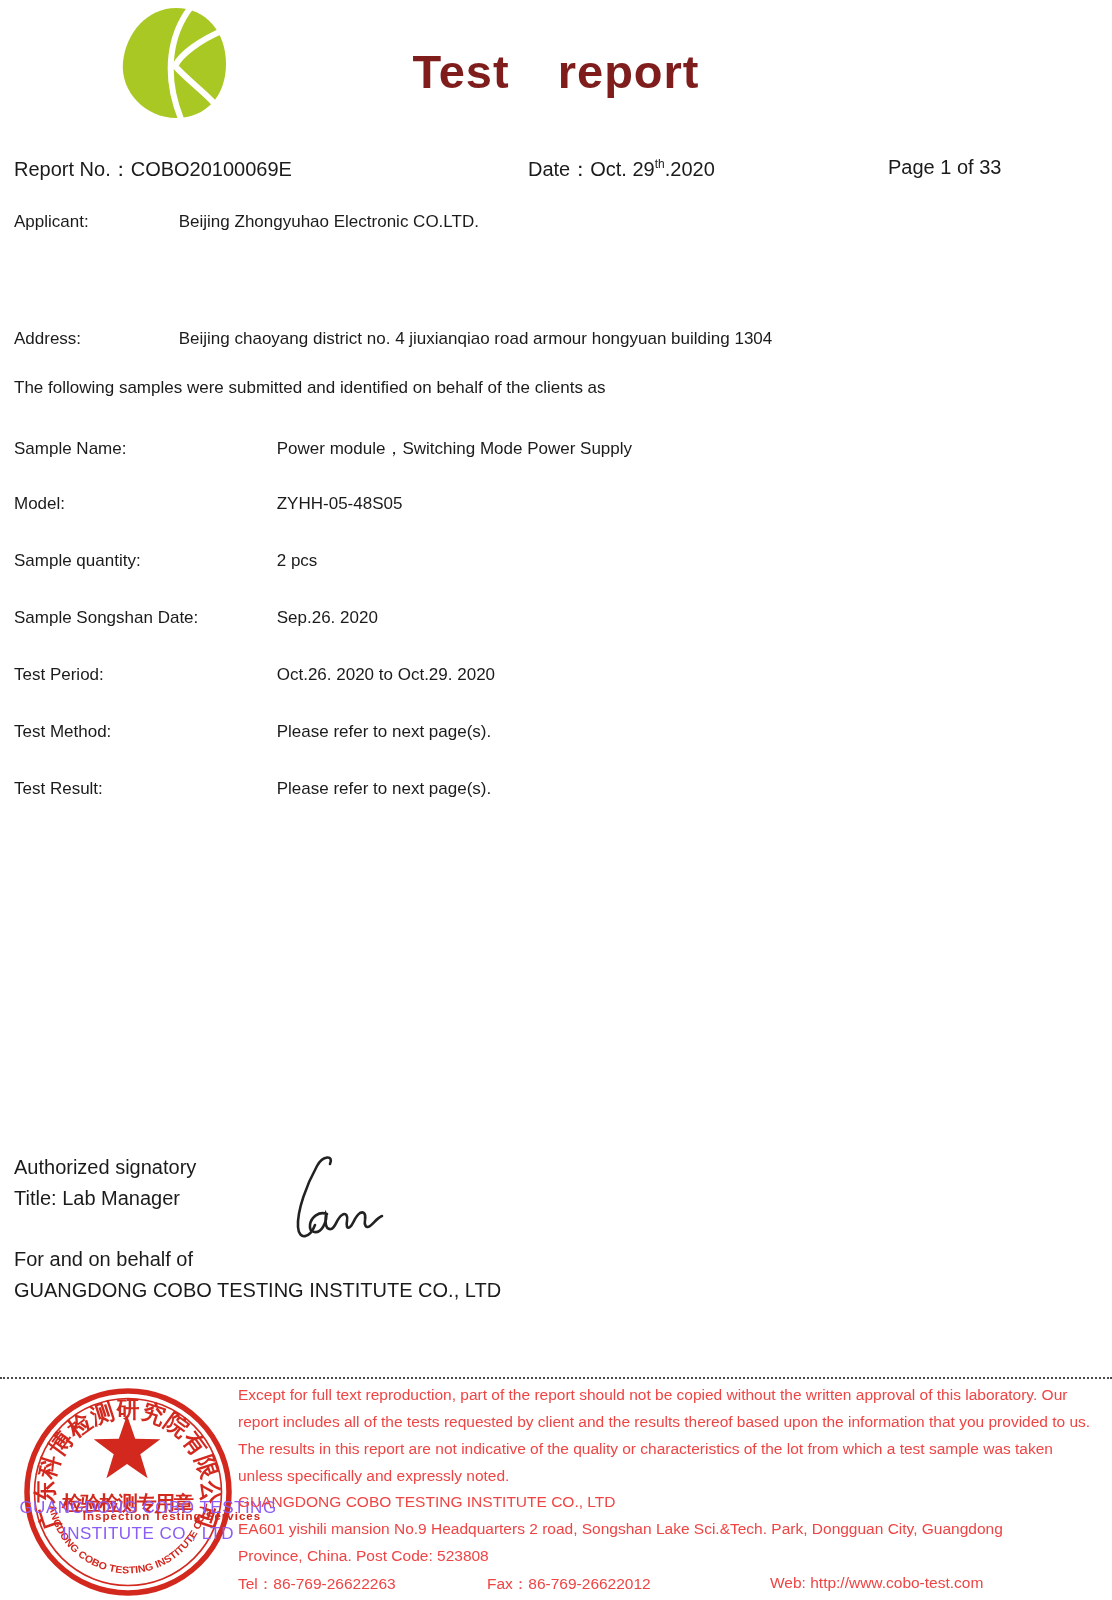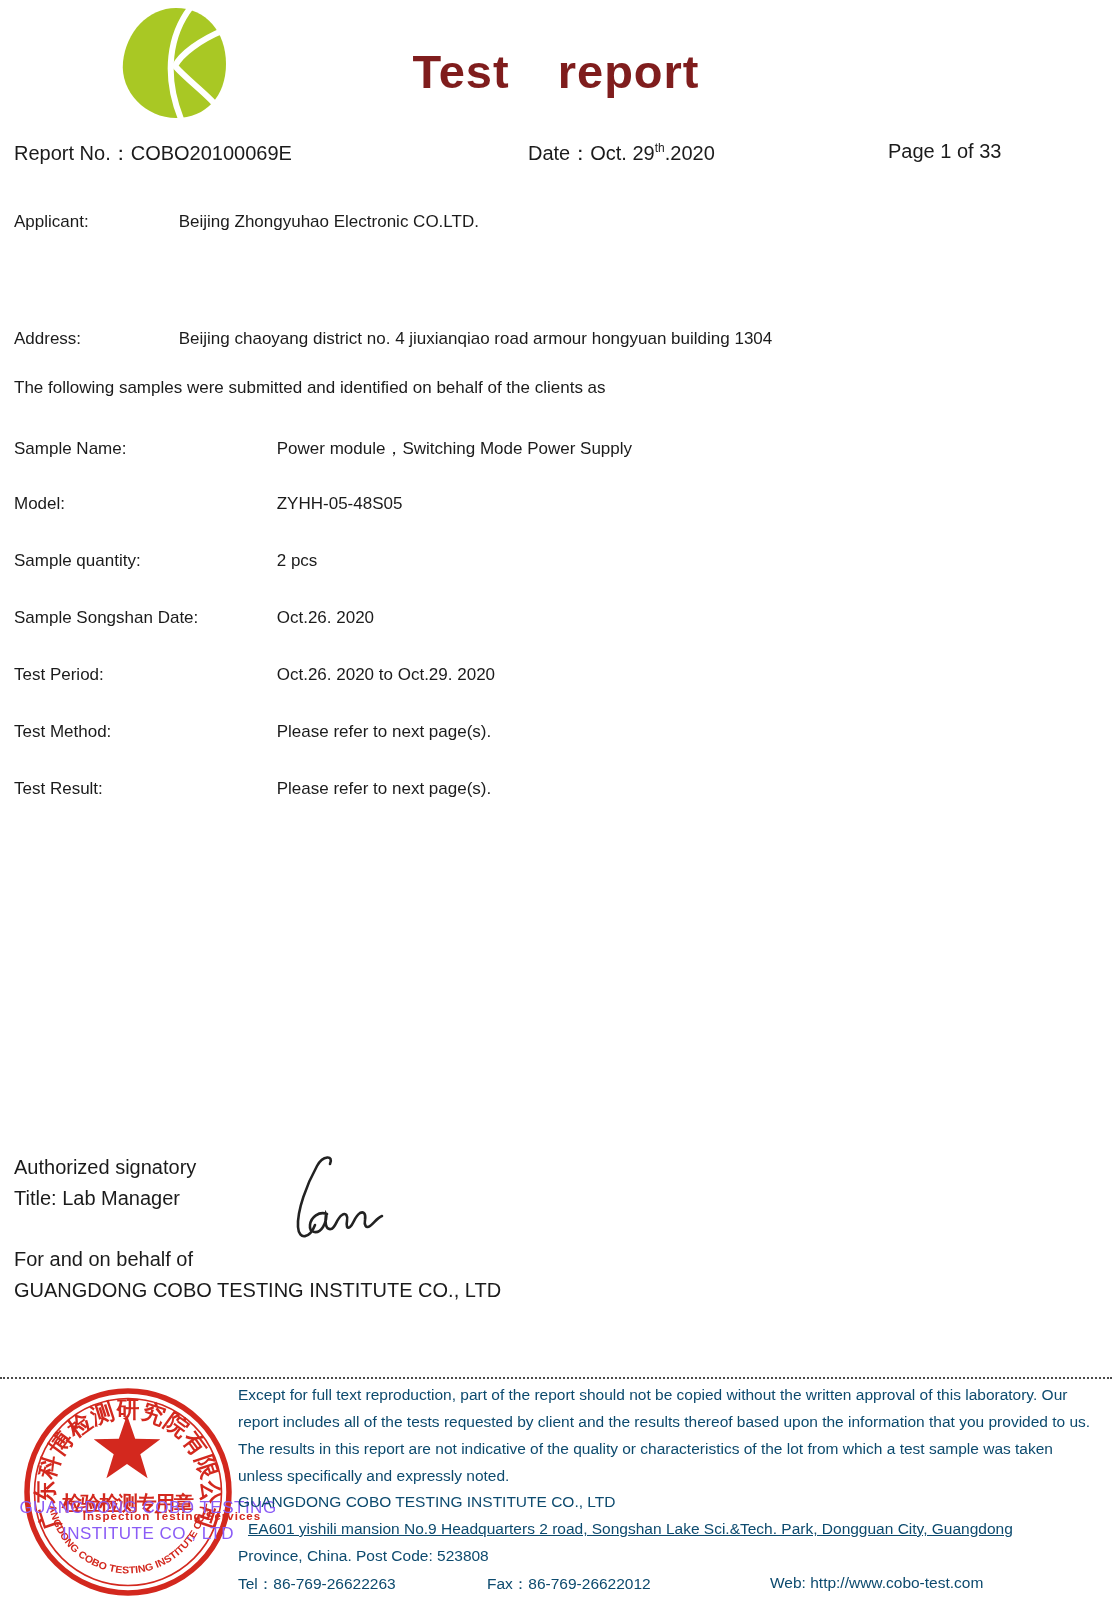--- a/index.html
+++ b/index.html
@@ -3,21 +3,21 @@
 <meta charset="utf-8">
 <style>
   * { box-sizing: border-box; }
   html,body { margin:0; padding:0; }
   body {
     width:1112px; height:1600px; position:relative; background:#ffffff;
     font-family:"Liberation Sans","DejaVu Sans",sans-serif;
     color:#1b1b1b; overflow:hidden;
   }
   .abs { position:absolute; }
-  .nowrap { white-space:nowrap; }
+  .nowrap { white-space:nowrap;margin-top:16px; }
 
   
   .logo { left:118px; top:6px; width:112px; height:114px; }
   .title {
     left:0; right:0; top:44px; text-align:center;
     font-size:47px; font-weight:bold; letter-spacing:1px; word-spacing:34px;
     color:#7f1d1d;
   }
   .hdr-row { top:140px; font-size:20px; }
   .hdr-reportno { left:14px; }
@@ -30,21 +30,21 @@
   .row .flabel { display:inline-block; }
   .info .flabel { width:160px; }
   .field .flabel { width:258px; }
 
   
   .sig-line { position:absolute; left:14px; font-size:20px; white-space:nowrap; }
   .sig-svg { left:274px; top:1152px; width:135px; height:102px; }
 
   
   .foot-divider { left:0; right:0; top:1377px; border-top:2px dotted #4a4a4a; height:0; }
-  .foot-text { position:absolute; font-size:15.5px; white-space:nowrap; color:#0c4a6e; }
+  .foot-text { position:absolute; font-size:15.5px; white-space:nowrap; color:#ef4444; }
   .stamp { left:22px; top:1386px; width:212px; height:212px; }
   .stamp-overlay { position:absolute; left:0; width:296px; text-align:center; white-space:nowrap; }
   .ov-black { font-size:17px; color:#8b5cf6; letter-spacing:0.5px; }
   .ov-red { font-size:11.5px; font-weight:bold; letter-spacing:1px; }
 </style>
 </head>
 <body>
 
 <svg class="abs logo" viewBox="0 0 112 114" aria-hidden="true">
   <path d="M58,2 C30,2 8,26 5,56 C2,86 28,112 58,112 C88,112 108,90 108,58 C108,26 88,2 58,2 Z" fill="#a9c824"></path>
@@ -80,21 +80,21 @@
 <div class="row field" style="top:494px;">
   <span class="flabel">Model:</span>
   <span>ZYHH-05-48S05</span>
 </div>
 <div class="row field" style="top:551px;">
   <span class="flabel">Sample quantity:</span>
   <span>2 pcs</span>
 </div>
 <div class="row field" style="top:608px;">
   <span class="flabel">Sample Songshan Date:</span>
-  <span>Oct.26. 2020</span>
+  <span>Sep.26. 2020</span>
 </div>
 <div class="row field" style="top:665px;">
   <span class="flabel">Test Period:</span>
   <span>Oct.26. 2020 to Oct.29. 2020</span>
 </div>
 <div class="row field" style="top:722px;">
   <span class="flabel">Test Method:</span>
   <span>Please refer to next page(s).</span>
 </div>
 <div class="row field" style="top:779px;">
@@ -133,17 +133,17 @@
 <div class="stamp-overlay ov-black" style="top:1498px;">GUANGDONG COBO TESTING</div>
 <div class="stamp-overlay ov-red" style="top:1510px; color:#d3281e;padding-left:48px;">Inspection Testing Services</div>
 <div class="stamp-overlay ov-black" style="top:1524px;">INSTITUTE CO., LTD</div>
 
 <div class="foot-text" style="left:238px; top:1386px;">Except for full text reproduction, part of the report should not be copied without the written approval of this laboratory. Our</div>
 <div class="foot-text" style="left:238px; top:1413px;">report includes all of the tests requested by client and the results thereof based upon the information that you provided to us.</div>
 <div class="foot-text" style="left:238px; top:1440px;">The results in this report are not indicative of the quality or characteristics of the lot from which a test sample was taken</div>
 <div class="foot-text" style="left:238px; top:1467px;">unless specifically and expressly noted.</div>
 
 <div class="foot-text" style="left:238px; top:1493px;">GUANGDONG COBO TESTING INSTITUTE CO., LTD</div>
-<div class="foot-text" style="left:248px; top:1520px;text-decoration:underline;">EA601 yishili mansion No.9 Headquarters 2 road, Songshan Lake Sci.&amp;Tech. Park, Dongguan City, Guangdong</div>
+<div class="foot-text" style="left:238px; top:1520px;">EA601 yishili mansion No.9 Headquarters 2 road, Songshan Lake Sci.&amp;Tech. Park, Dongguan City, Guangdong</div>
 <div class="foot-text" style="left:238px; top:1547px;">Province, China. Post Code: 523808</div>
 <div class="foot-text" style="left:238px; top:1574px;">Tel：86-769-26622263</div>
 <div class="foot-text" style="left:487px; top:1574px;">Fax：86-769-26622012</div>
 <div class="foot-text" style="left:770px; top:1574px;">Web: http://www.cobo-test.com</div>
 
 </body></html>

